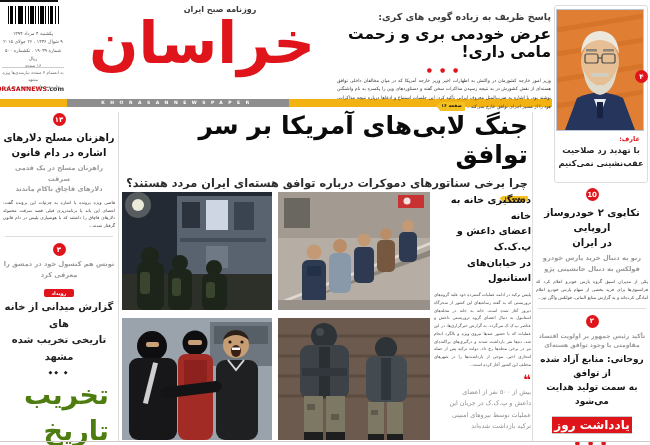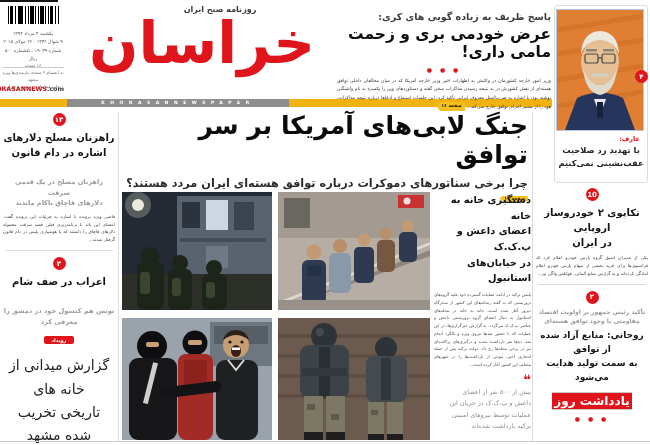--- a/index.html
+++ b/index.html
@@ -45,28 +45,28 @@
   .lead .head{font-size:25px;font-weight:900;color:#0b0b0b;letter-spacing:-0.5px;}
   .lead .sub{font-size:11.3px;color:#2c2c2c;margin-top:8px;font-weight:bold;}
   
   .vdiv{width:1px;background:#ddd;top:112px;height:329px;}
   .vdiv-l{left:118px;} .vdiv-r{left:532px;}
   .rail{width:112px;text-align:center;}
   .left-rail{left:3px;top:113px;}
   .right-rail{left:536px;top:188px;}
   .rail .h1{font-size:10px;font-weight:900;color:#151515;line-height:1.5;white-space:pre-line;margin-top:4px;}
   .rail .h2{font-size:9px;font-weight:900;color:#151515;line-height:1.55;white-space:pre-line;margin-top:3px;}
-  .rail .sub{font-size:6.6px;color:#9a9a9a;line-height:1.6;white-space:pre-line;margin-top:17px;font-weight:bold;}
+  .rail .sub{font-size:6.6px;color:#9a9a9a;line-height:1.6;white-space:pre-line;margin-top:3px;font-weight:bold;}
   .rail .kick{font-size:6px;color:#9a9a9a;line-height:1.6;white-space:pre-line;margin-top:3px;font-weight:bold;}
   .rail .body{font-size:4.4px;color:#444;text-align:justify;line-height:1.8;margin-top:4px;}
   .redtag{display:inline-block;background:#e0151b;color:#fff;font-size:5px;font-weight:bold;
     padding:1px 7px;border-radius:2px;margin-top:6px;}
   .redbanner{height:16px;background:#e0151b;color:#fff;font-size:12px;font-weight:bold;
     line-height:16px;text-align:center;margin:7px 16px 4px;border-top:1px solid #c9c9c9;border-bottom:1px solid #c9c9c9;}
-  .report-line{font-size:14px;color:#222;line-height:1.65;white-space:pre-line;margin-top:8px;font-weight:normal;}
+  .report-line{font-size:10px;color:#222;line-height:1.65;white-space:pre-line;margin-top:0;font-weight:bold;}
   .diamonds{font-size:5px;color:#222;letter-spacing:2px;margin-top:4px;}
   .tahrib{font-size:27px;font-weight:900;color:#4d7c0f;text-align:right;line-height:1.3;
     white-space:pre-line;margin-top:2px;padding-right:6px;}
   .railrule{height:1px;background:#ddd;margin:6px 2px;}
   
   .photo{overflow:hidden;background:#888;}
   .photo svg{display:block;width:100%;height:100%;}
   .ist-text{left:434px;top:192px;width:97px;text-align:right;}
   .ist-text .head{font-size:9.8px;font-weight:900;color:#111;line-height:1.6;white-space:pre-line;}
   .ist-text .body{font-size:4.2px;color:#444;text-align:justify;line-height:1.85;margin-top:5px;}
@@ -142,36 +142,37 @@
 
   <div class="abs rail left-rail">
     <div class="badge">۱۳</div>
     <div class="h1">راهزنان مسلح دلارهای
 اشاره در دام قانون</div>
     <div class="sub">راهزنان مسلح در یک قدمی سرقت
 دلارهای قاچاق ناکام ماندند</div>
     <div class="body">قاضی ویژه پرونده با اشاره به جزئیات این پرونده گفت: اعضای این باند با برنامه‌ریزی قبلی قصد سرقت محموله دلارهای قاچاق را داشتند که با هوشیاری پلیس در دام قانون گرفتار شدند...</div>
     <div class="railrule"></div>
     <div class="badge">۳</div>
-    <div class="h1">اعراب در صف شام</div>
     <div class="sub">تونس هم کنسول خود در دمشق را
 معرفی کرد</div>
     <div><span class="redtag">رویداد</span></div>
     <div class="report-line">گزارش میدانی از خانه های
 تاریخی تخریب شده مشهد</div>
     <div class="diamonds">◆ ◆◆</div>
     <div class="tahrib">تخریب
 تاریخ</div>
     <div class="body">بر اساس ماده ۱۱۴ قانون شهرداری‌ها این نهاد موظف به حفاظت از بناهای تاریخی ثبت شده است، اما در آیین‌نامه‌ای که به بهانه توسعه اقتصادی به نام تاریخ قلمی شده، مالکان خانه‌های تاریخی برای فرار از هزینه‌های نگهداری، شبانه تیشه به ریشه این بناها می‌زنند. مدیریت ناهماهنگ و ضوابط دست و پاگیر حفاظت از بافت‌های تاریخی، ایجاد انگیزه برای مالکان و گره‌های حقوقی، از دلایلی است که به گفته کارشناسان، میراث آجری و خشتی شهر را در معرض نابودی قرار داده است. گزارش میدانی خراسان از محله‌های قدیمی مشهد نشان می‌دهد بسیاری از این خانه‌ها در سکوت مسئولان در حال تبدیل شدن به پارکینگ و آپارتمان هستند و تنها نامی از آن‌ها در فهرست آثار ملی باقی مانده است و در جست‌وجوی آن‌ها گره‌ای به دست نمی‌آید...</div>
   </div>
 
   <div class="abs rail right-rail">
     <div class="badge">10</div>
     <div class="h1">تکاپوی ۲ خودروساز اروپایی
 در ایران</div>
+    <div class="sub">رنو به دنبال خرید پارس خودرو
+فولکس به دنبال جانشینی پژو</div>
     <div class="body">یکی از مدیران اسبق گروه پارس خودرو اعلام کرد که فرانسوی‌ها برای خرید بخشی از سهام پارس خودرو اعلام آمادگی کرده‌اند و به گزارش منابع آلمانی، فولکس واگن نیز...</div>
     <div class="railrule"></div>
     <div class="badge">۲</div>
     <div class="kick">تأکید رئیس جمهور بر اولویت اقتصاد
 مقاومتی با وجود توافق هسته‌ای</div>
     <div class="h2">روحانی: منابع آزاد شده از توافق
 به سمت تولید هدایت می‌شود</div>
     <div class="redbanner">یادداشت روز</div>
     <div class="reddots">● ● ●</div>
 

